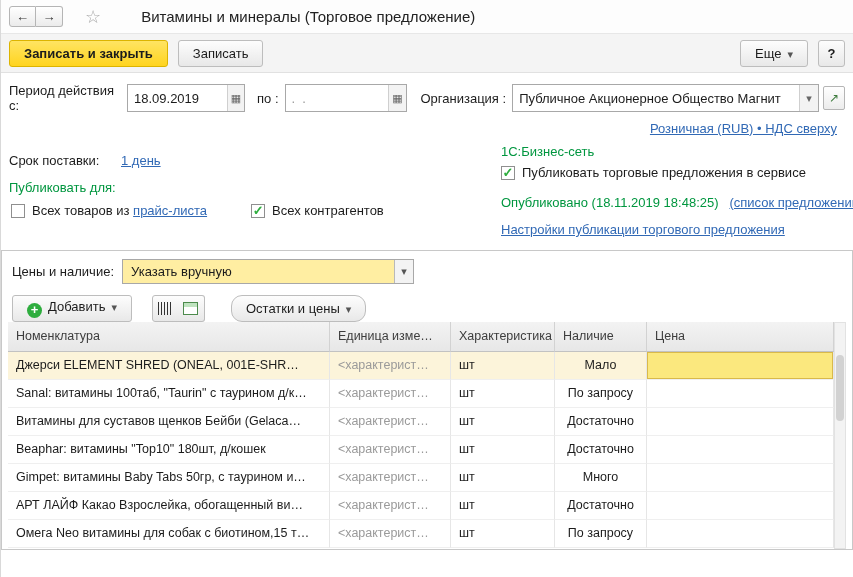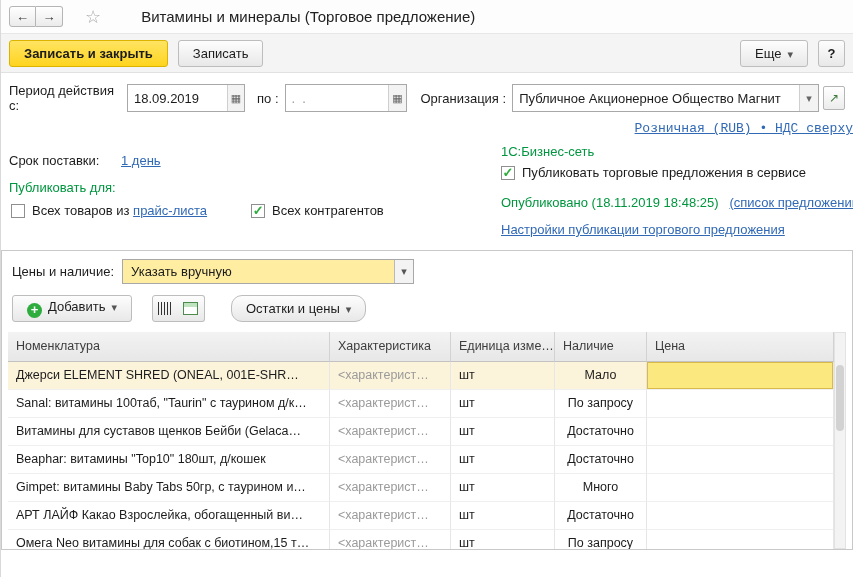--- a/index.html
+++ b/index.html
@@ -42,21 +42,21 @@
   .w-date1 { width:118px; margin-left:6px; }
   .w-date2 { width:122px; margin:0 0 0 6px; }
   .lab-po { margin-left:12px; }
   .lab-org { margin:0 6px 0 14px; white-space:nowrap; }
   .org-field { flex:1; }
   .side-btn { width:22px; height:24px; margin-left:4px; border:1px solid #b5b5b5; border-radius:2px;
               background:linear-gradient(#fff,#ececec); color:#3f7d3f; font-size:12px; cursor:pointer; }
   .w-name { width:287px; margin-left:6px; }
   .link { color:#3169b5; text-decoration:underline; cursor:pointer; white-space:nowrap; }
   .green { color:#00963f; }
-  .pricing-link { position:absolute; top:48px; right:0;font-family:Liberation Mono, monospace; }
+  .pricing-link { position:absolute; top:48px; right:16px; }
   .delivery { position:absolute; top:80px; left:8px; display:flex; align-items:center; }
   .biznet { position:absolute; top:71px; left:500px; }
   .pubsvc { position:absolute; top:92px; left:500px; display:flex; align-items:center; }
   .pubfor { position:absolute; top:107px; left:8px; }
   .cbrow  { position:absolute; top:130px; left:10px; display:flex; align-items:center; }
   .cbrow .group2 { margin-left:44px; display:flex; align-items:center; }
   .published { position:absolute; top:122px; left:500px; white-space:nowrap; }
   .pubsettings { position:absolute; top:149px; left:500px; }
   .cb { width:14px; height:14px; border:1px solid #8f8f8f; background:#fff; display:inline-block;
         margin-right:7px; cursor:pointer; flex:0 0 auto; }
@@ -84,21 +84,21 @@
               background:linear-gradient(#fdfdfd,#e8e8e8); cursor:pointer; display:inline-flex;
               align-items:center; justify-content:center; }
   .icon-btn.joined { margin-left:-9px; border-left:none; border-radius:0 3px 3px 0; }
   .icon-btn.firstj { border-radius:3px 0 0 3px; margin-left:12px; }
   .barcode { width:15px; height:13px; background:repeating-linear-gradient(90deg,#333 0 1px,transparent 1px 3px); }
   .sheet { width:15px; height:13px; border:1px solid #4d8b4d;
            background:linear-gradient(#bfe3bf 0 4px,#fff 4px) , #fff; }
   .stock-btn { margin-left:18px;border-radius:11px; }
 
   
-  .table-wrap { flex:1; overflow:hidden; display:flex; margin-top:10px; }
+  .table-wrap { flex:1; overflow:hidden; display:flex; }
   .table { flex:1; overflow:hidden; }
   .thead, .tr { display:grid; grid-template-columns:322px 121px 104px 92px 1fr; }
   .th { height:30px; line-height:29px; padding:0 8px; color:#3d3d3d; font-size:12.5px;
         border-right:1px solid #d2d2d2; border-bottom:1px solid #c2c2c2;
         background:linear-gradient(#f3f3f3,#e7e7e7); white-space:nowrap; overflow:hidden; cursor:pointer; }
   .td { height:28px; line-height:27px; padding:0 8px; font-size:12.5px;
         border-right:1px solid #e6e6e6; border-bottom:1px solid #efefef;
         white-space:nowrap; overflow:hidden; cursor:default; }
   .c-avail { text-align:center; }
   .c-char { color:#9a9a9a; }
@@ -213,22 +213,22 @@
       <button class="icon-btn joined">
           <span class="sheet"></span>
         </button>
       <button class="btn stock-btn"><span>Остатки и цены</span><span class="dd">▾</span></button>
     </div>
 
     <div class="table-wrap">
       <div class="table">
         <div class="thead">
           <div class="th">Номенклатура</div>
+          <div class="th">Единица изме…</div>
           <div class="th">Характеристика</div>
-          <div class="th">Единица изме…</div>
           <div class="th">Наличие</div>
           <div class="th">Цена</div>
         </div>
 
         <div class="tr sel">
           <div class="td c-nom">Джерси ELEMENT SHRED (ONEAL, 001E-SHR…</div>
           <div class="td c-char">&lt;характерист…</div>
           <div class="td c-unit">шт</div>
           <div class="td c-avail">Мало</div>
           <div class="td c-price"></div>

